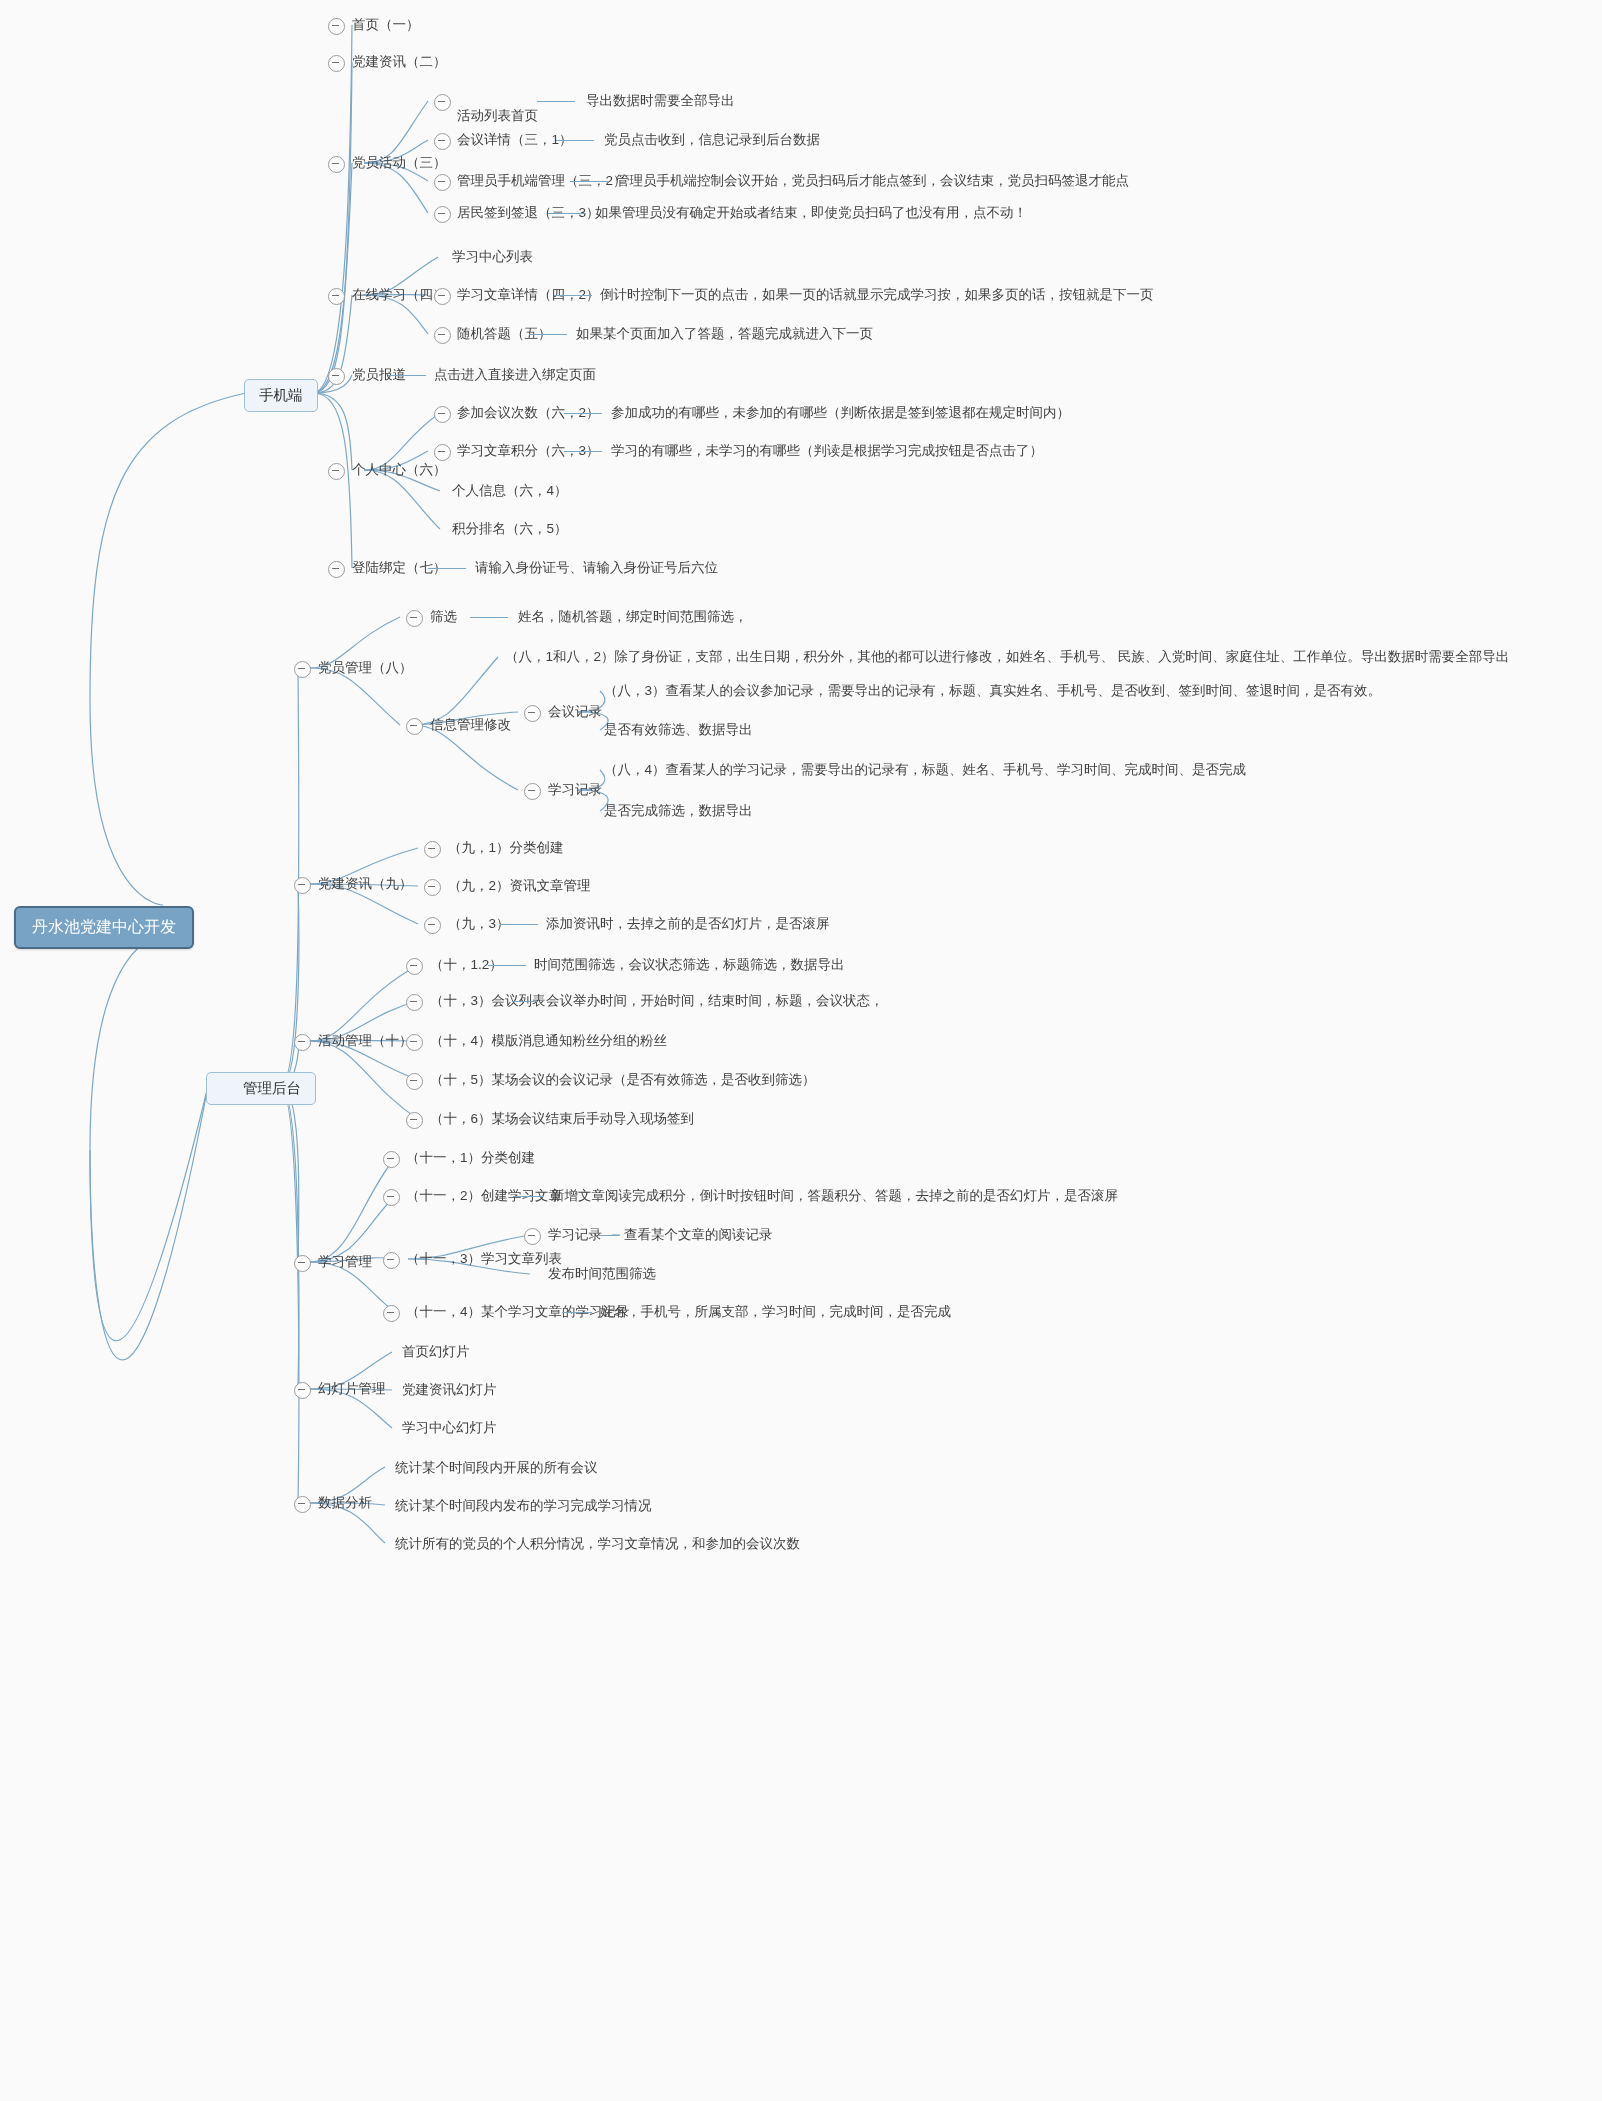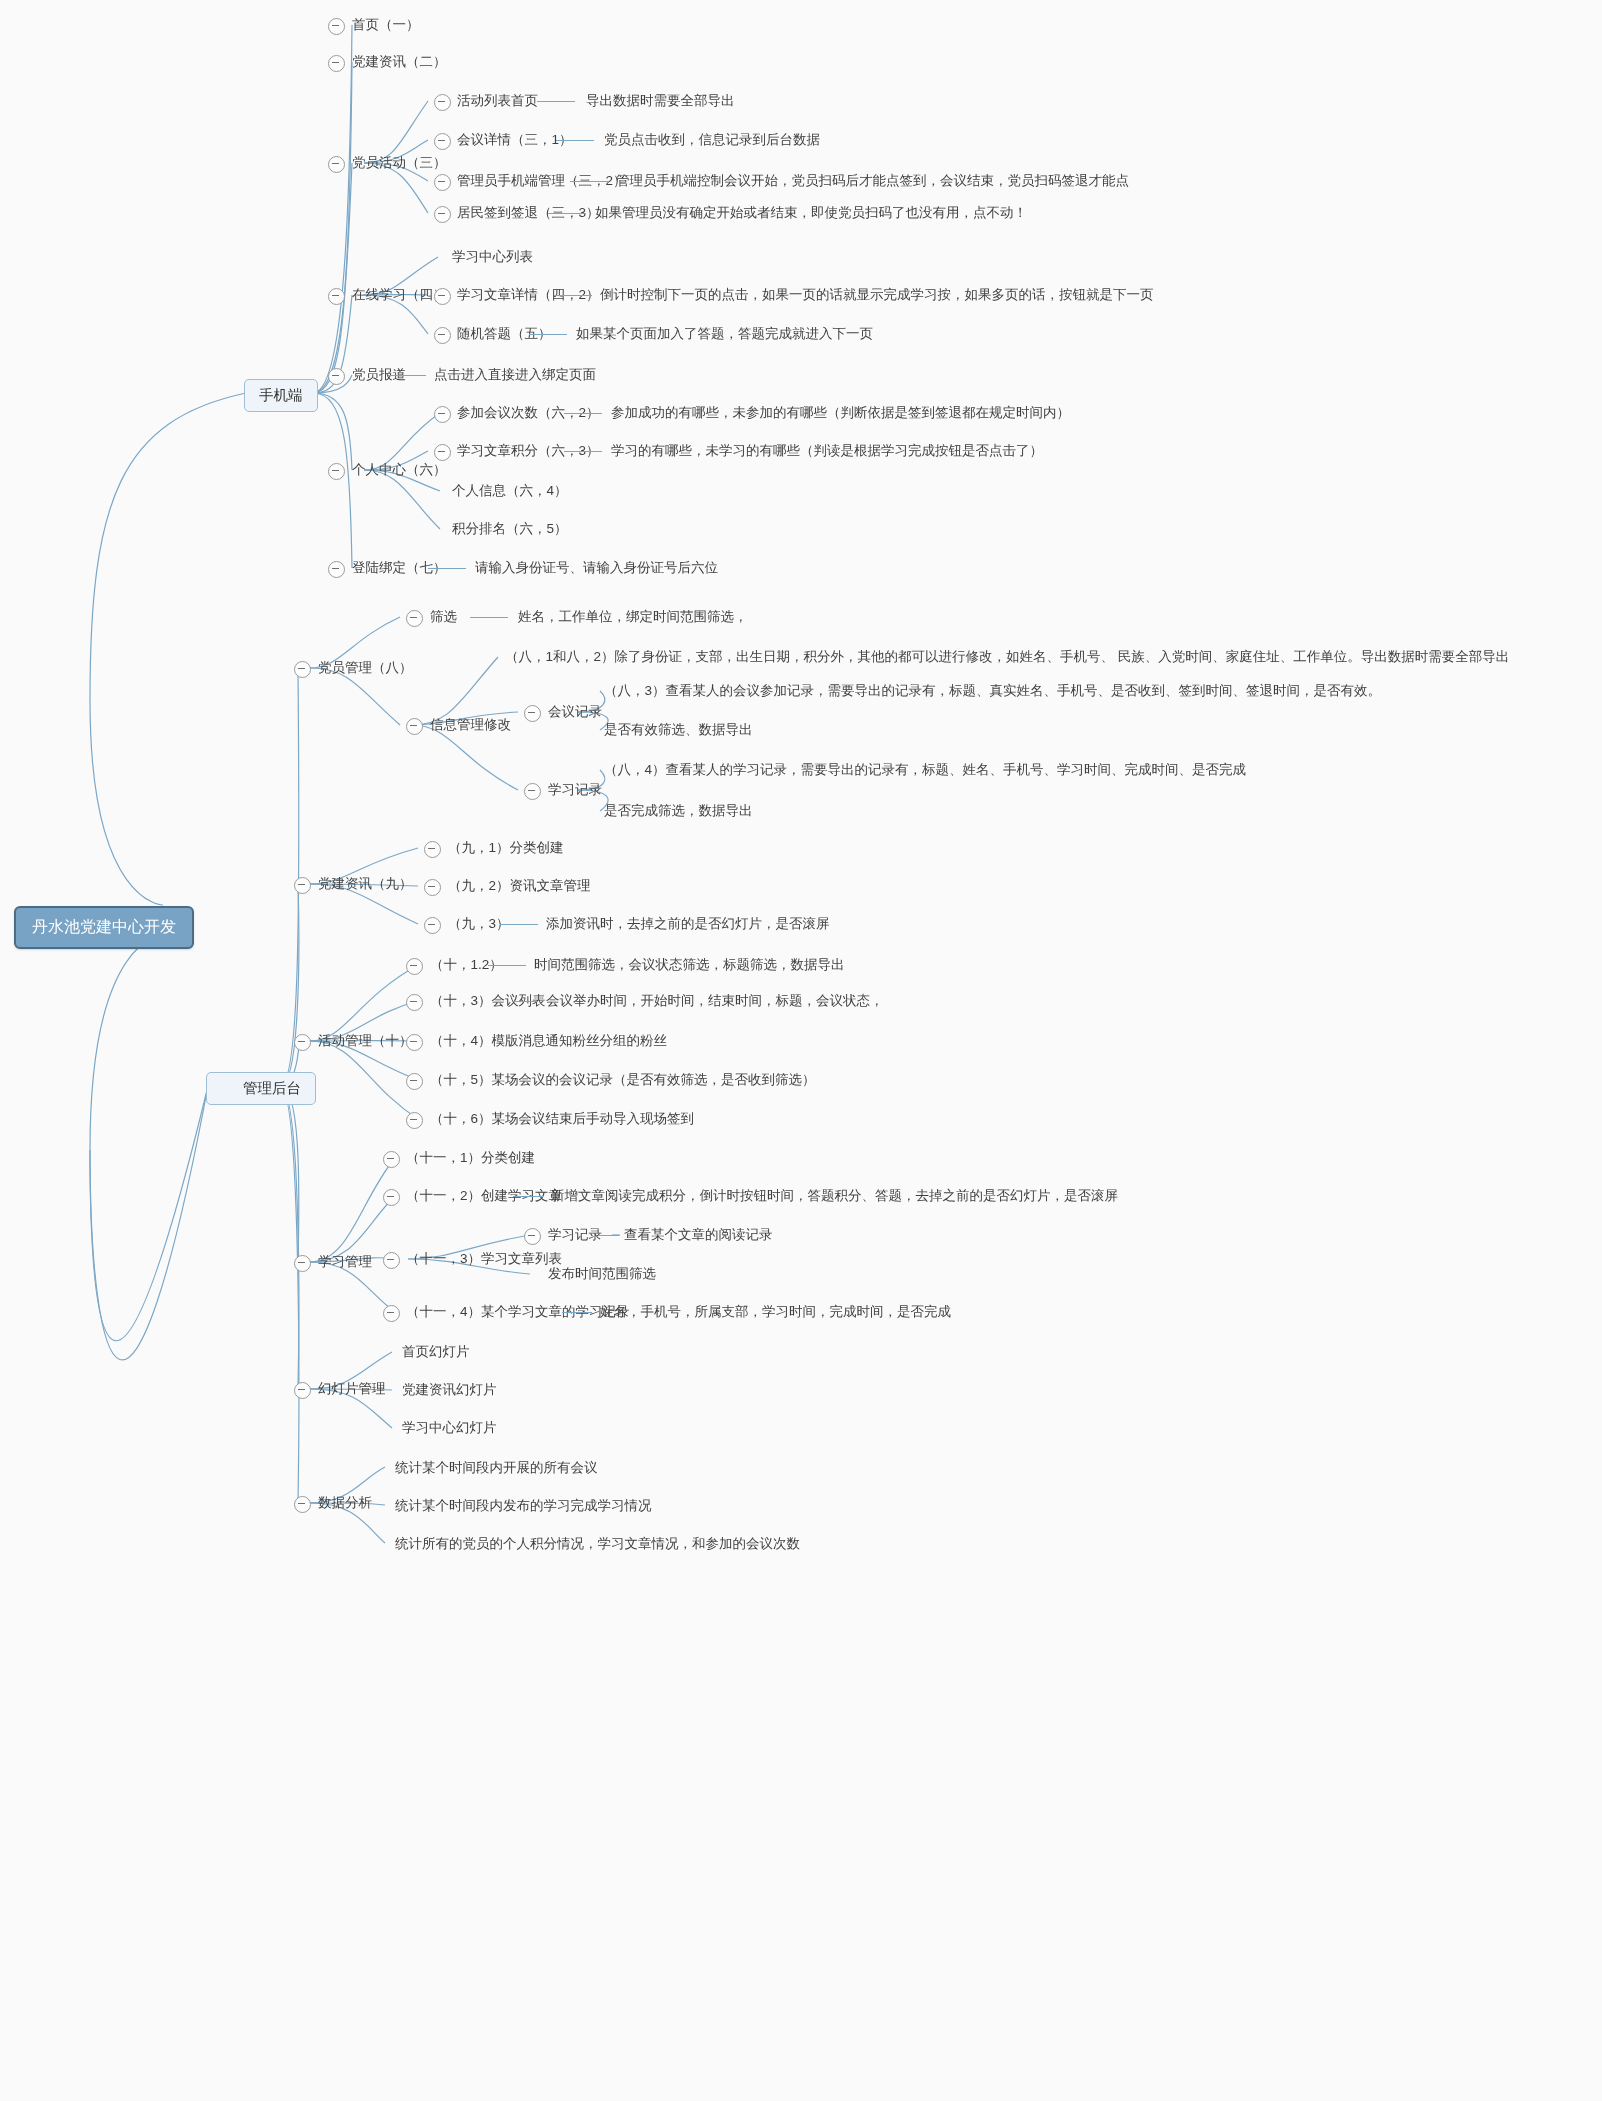--- a/index.html
+++ b/index.html
@@ -156,21 +156,21 @@
   <span class="collapse" style="left:328px;top:18px;"></span>
   <div class="node" style="left:352px;top:18px;">首页（一）</div>
 
   <span class="collapse" style="left:328px;top:55px;"></span>
   <div class="node" style="left:352px;top:55px;">党建资讯（二）</div>
 
   <span class="collapse" style="left:328px;top:156px;"></span>
   <div class="node" style="left:352px;top:156px;">党员活动（三）</div>
 
   <span class="collapse" style="left:434px;top:94px;"></span>
-  <div class="node" style="left:457px;top:94px;">活动列表首页</div>
+  <div class="node" style="left:457px;top:110px;font-family:Liberation Mono, monospace;">活动列表首页</div>
   <div class="dash" style="left:537px;top:101px;width:38px;"></div>
   <div class="node" style="left:586px;top:94px;">导出数据时需要全部导出</div>
 
   <span class="collapse" style="left:434px;top:133px;"></span>
   <div class="node" style="left:457px;top:133px;">会议详情（三，1）</div>
   <div class="dash" style="left:556px;top:140px;width:38px;"></div>
   <div class="node" style="left:604px;top:133px;">党员点击收到，信息记录到后台数据</div>
 
   <span class="collapse" style="left:434px;top:174px;"></span>
   <div class="node" style="left:457px;top:174px;">管理员手机端管理（三，2）</div>
@@ -222,21 +222,21 @@
   <div class="node" style="left:352px;top:561px;">登陆绑定（七）</div>
   <div class="dash" style="left:428px;top:568px;width:38px;"></div>
   <div class="node" style="left:475px;top:561px;">请输入身份证号、请输入身份证号后六位</div>
 
   <span class="collapse" style="left:294px;top:661px;"></span>
   <div class="node" style="left:318px;top:661px;">党员管理（八）</div>
 
   <span class="collapse" style="left:406px;top:610px;"></span>
   <div class="node" style="left:430px;top:610px;">筛选</div>
   <div class="dash" style="left:470px;top:617px;width:38px;"></div>
-  <div class="node" style="left:518px;top:610px;">姓名，工作单位，绑定时间范围筛选，</div>
+  <div class="node" style="left:518px;top:610px;">姓名，随机答题，绑定时间范围筛选，</div>
 
   <span class="collapse" style="left:406px;top:718px;"></span>
   <div class="node" style="left:430px;top:718px;">信息管理修改</div>
 
   <div class="node" style="left:505px;top:650px;">（八，1和八，2）除了身份证，支部，出生日期，积分外，其他的都可以进行修改，如姓名、手机号、 民族、入党时间、家庭住址、工作单位。导出数据时需要全部导出</div>
 
   <span class="collapse" style="left:524px;top:705px;"></span>
   <div class="node" style="left:548px;top:705px;">会议记录</div>
   <div class="node" style="left:604px;top:684px;">（八，3）查看某人的会议参加记录，需要导出的记录有，标题、真实姓名、手机号、是否收到、签到时间、签退时间，是否有效。</div>
   <div class="node" style="left:604px;top:723px;">是否有效筛选、数据导出</div>

